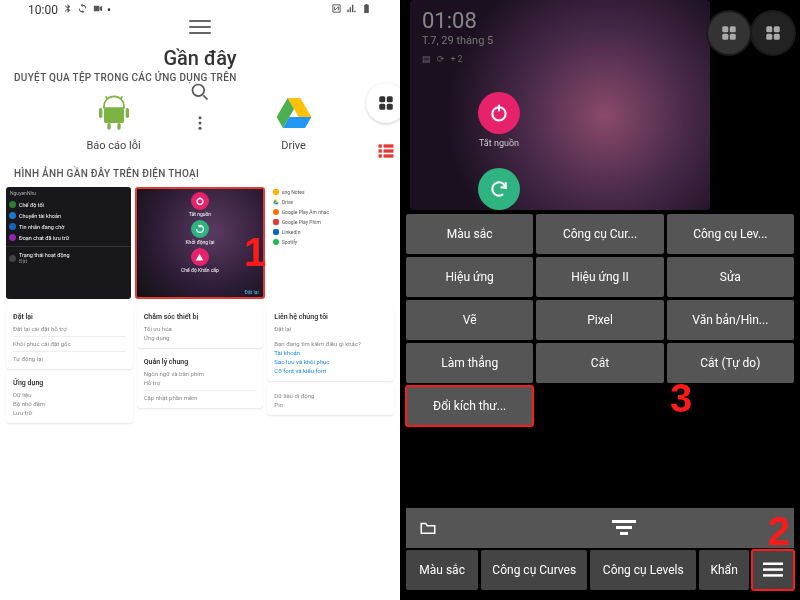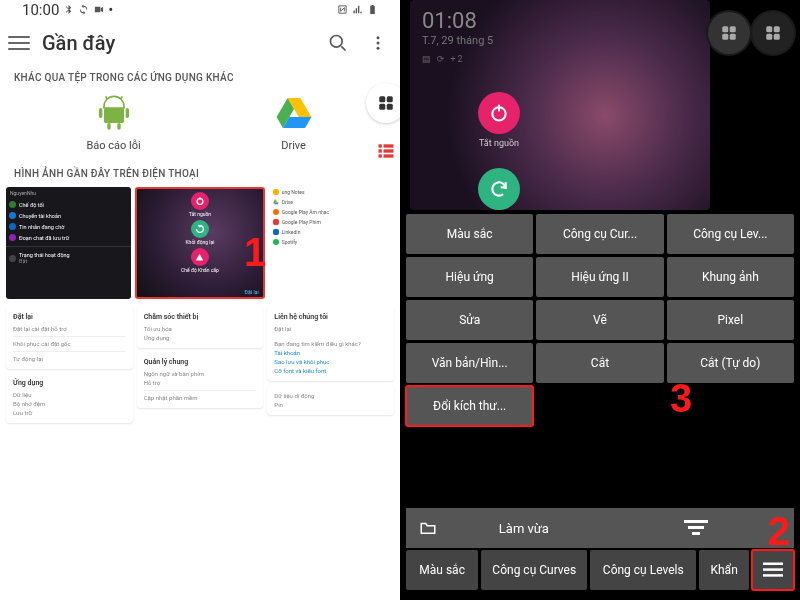--- a/index.html
+++ b/index.html
@@ -1,24 +1,24 @@
 <!DOCTYPE html>
 <html><head>
 <meta charset="utf-8">
 <style>
   * { margin: 0; padding: 0; box-sizing: border-box; font-family: Roboto, Arial, sans-serif; }
   body { background: #f0f0f0; width: 800px; height: 600px; overflow: hidden; }
   .wrap { display: flex; width: 800px; height: 600px; background: #fff; }
 
   
   .left { width: 400px; height: 600px; background: #fff; position: relative; overflow: hidden; }
-  .statusbar { height: 20px; display:flex; align-items:center; justify-content:space-between; padding: 0 22px; font-size: 15px; color:#333;}
+  .statusbar { height: 20px; display:flex; align-items:center; justify-content:space-between; padding: 0 28px; font-size: 12px; color:#333;}
   .statusbar .sicons { display:flex; gap:4px; align-items:center;}
   .sicon svg { width:11px; height:11px; fill:#555; }
-  .topbar { display:flex; align-items:center; height:46px; padding:0 8px; gap:12px;}
+  .topbar { display:flex; align-items:center; height:46px; padding:0 8px; gap:12px;flex-direction:column;}
   .hamb { width:22px; height:22px; display:flex; flex-direction:column; justify-content:center; gap:4px; }
   .hamb span { height:2px; background:#666; border-radius:2px;}
   .title { font-size:20px; font-weight:500; color:#333; flex:1;}
   .iconbtn { width:28px; height:28px; display:flex; align-items:center; justify-content:center; color:#555;}
   .section-lbl { font-size:10px; letter-spacing:.3px; color:#555; padding: 6px 14px 4px; font-weight:500;}
   .apps { display:flex; justify-content:space-around; padding: 6px 20px 10px; position:relative;}
   .app { display:flex; flex-direction:column; align-items:center; gap:6px; font-size:11px; color:#444;}
   .app .aicon { width:40px; height:40px; display:flex; align-items:center; justify-content:center;}
   .fab-stack { position:absolute; right:-6px; top: -4px; display:flex; flex-direction:column; gap:8px; }
   .fab { width:40px; height:40px; border-radius:50%; background:#fff; box-shadow:0 1px 3px rgba(0,0,0,.2); display:flex; align-items:center; justify-content:center;}
@@ -120,21 +120,21 @@
       </div>
       <div class="iconbtn">
         <svg width="18" height="18" viewBox="0 0 24 24" fill="#555">
             <circle cx="12" cy="5" r="2"></circle>
             <circle cx="12" cy="12" r="2"></circle>
             <circle cx="12" cy="19" r="2"></circle>
           </svg>
       </div>
     </div>
 
-    <div class="section-lbl">KHÁC QUA TỆP TRONG CÁC ỨNG DỤNG KHÁC</div>
+    <div class="section-lbl">DUYỆT QUA TỆP TRONG CÁC ỨNG DỤNG TRÊN</div>
 
     <div class="apps">
       <div class="app">
         <div class="aicon">
           <svg width="40" height="40" viewBox="0 0 24 24" fill="#7cb342">
               <path d="M6 8a6 6 0 0112 0v1H6zM8 4l-1-2M16 4l1-2" stroke="#7cb342" stroke-width="1" fill="none"></path>
               <circle cx="9" cy="6" r=".8" fill="#fff"></circle>
               <circle cx="15" cy="6" r=".8" fill="#fff"></circle>
               <rect x="6" y="9" width="12" height="9" rx="1"></rect>
               <rect x="3" y="9" width="2" height="6" rx="1"></rect>
@@ -360,56 +360,53 @@
       <div class="gbtn">
           <span>Công cụ Lev...</span>
         </div>
       <div class="gbtn">
           <span>Hiệu ứng</span>
         </div>
       <div class="gbtn">
           <span>Hiệu ứng II</span>
         </div>
       <div class="gbtn">
-          <span>Khung ảnh</span>
-        </div>
-      <div class="gbtn">
           <span>Sửa</span>
         </div>
       <div class="gbtn">
           <span>Vẽ</span>
         </div>
       <div class="gbtn">
           <span>Pixel</span>
         </div>
       <div class="gbtn">
           <span>Văn bản/Hìn...</span>
+        </div>
+      <div class="gbtn">
+          <span>Làm thẳng</span>
         </div>
       <div class="gbtn">
           <span>Cắt</span>
         </div>
       <div class="gbtn">
           <span>Cắt (Tự do)</span>
         </div>
       <div class="gbtn hl">
           <span>Đổi kích thư...</span>
         </div>
     </div>
 
     <div class="big-num n3">3</div>
 
     <div class="toolbar2">
       <div class="tb2-item tb2-folder">
         <svg width="20" height="18" viewBox="0 0 24 24" fill="none" stroke="#fff" stroke-width="2">
             <path d="M3 6h6l2 3h10v10H3z"></path>
           </svg>
       </div>
-      <div class="tb2-item tb2-lv">
-          <span>Làm vừa</span>
-        </div>
       <div class="tb2-item tb2-sort">
         <svg width="24" height="16" viewBox="0 0 24 16" fill="#fff">
             <rect x="0" y="0" width="24" height="3"></rect>
             <rect x="4" y="6" width="16" height="3"></rect>
             <rect x="8" y="12" width="8" height="3"></rect>
           </svg>
       </div>
     </div>
 
     <div class="bottombar">

